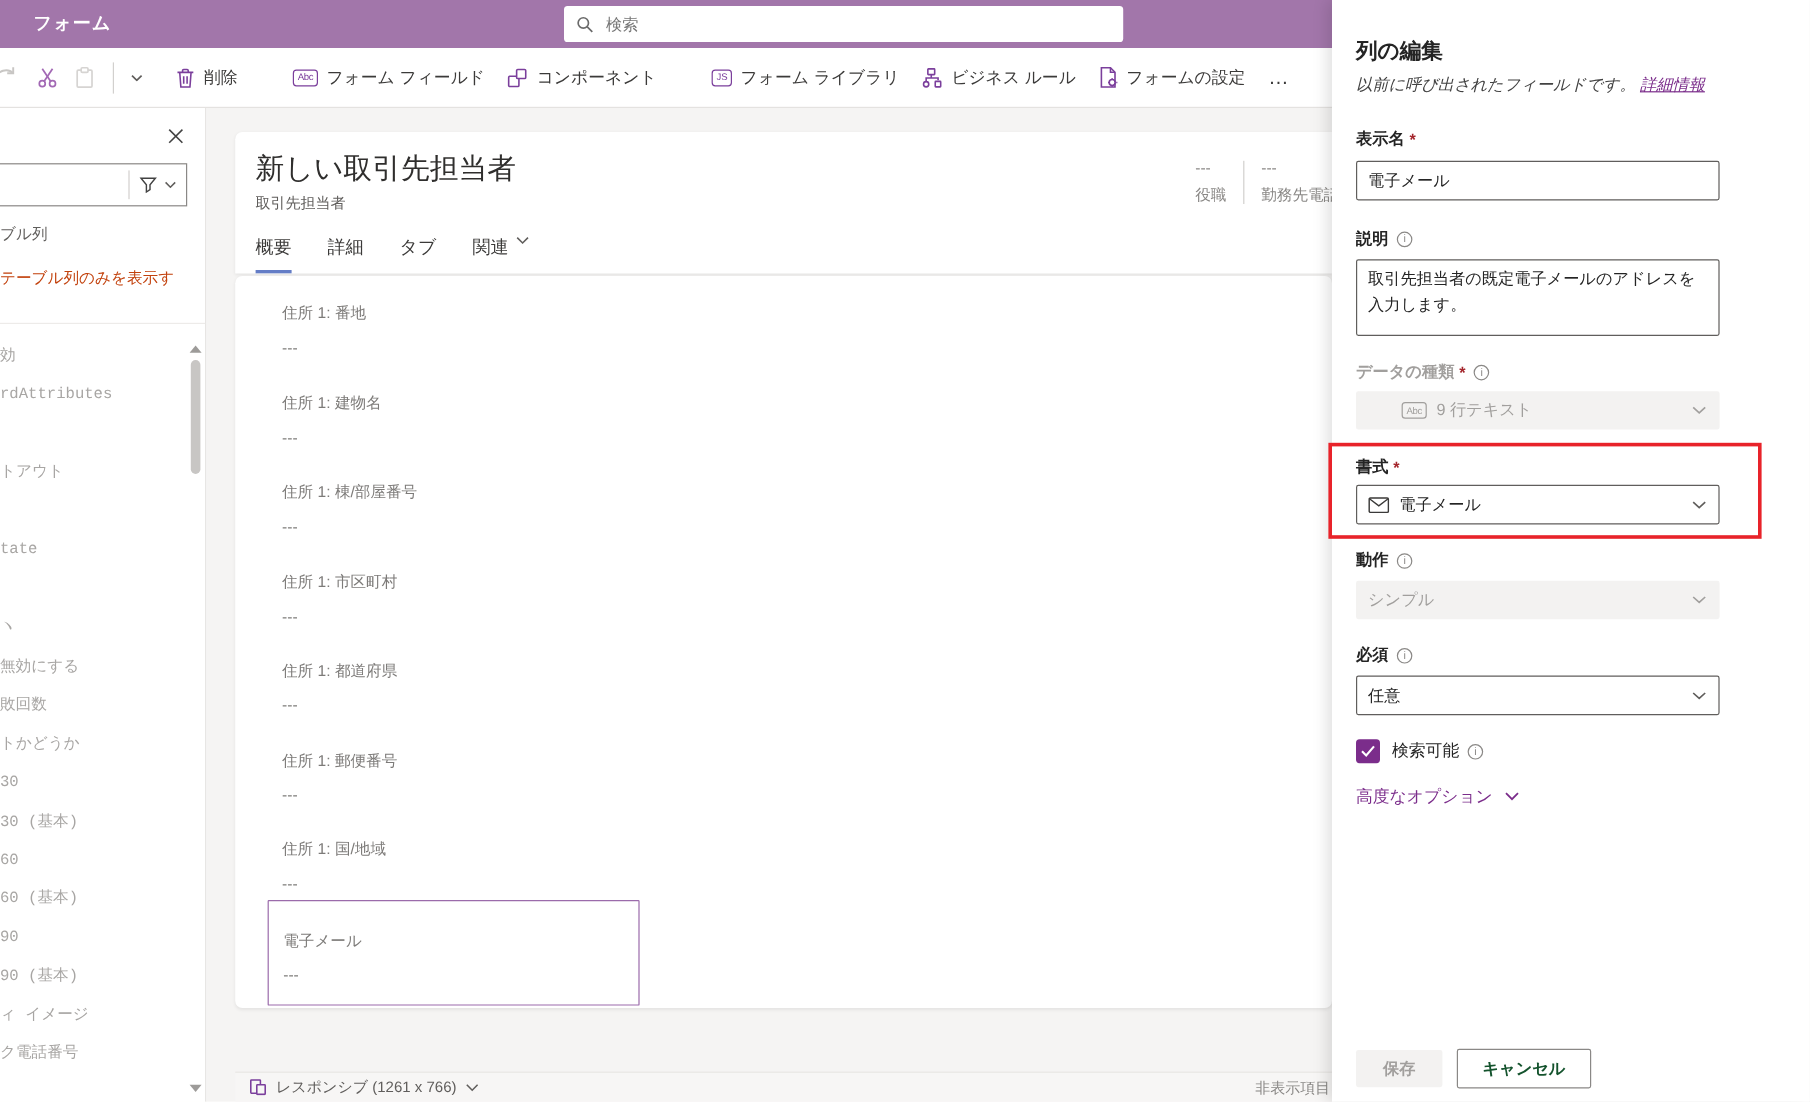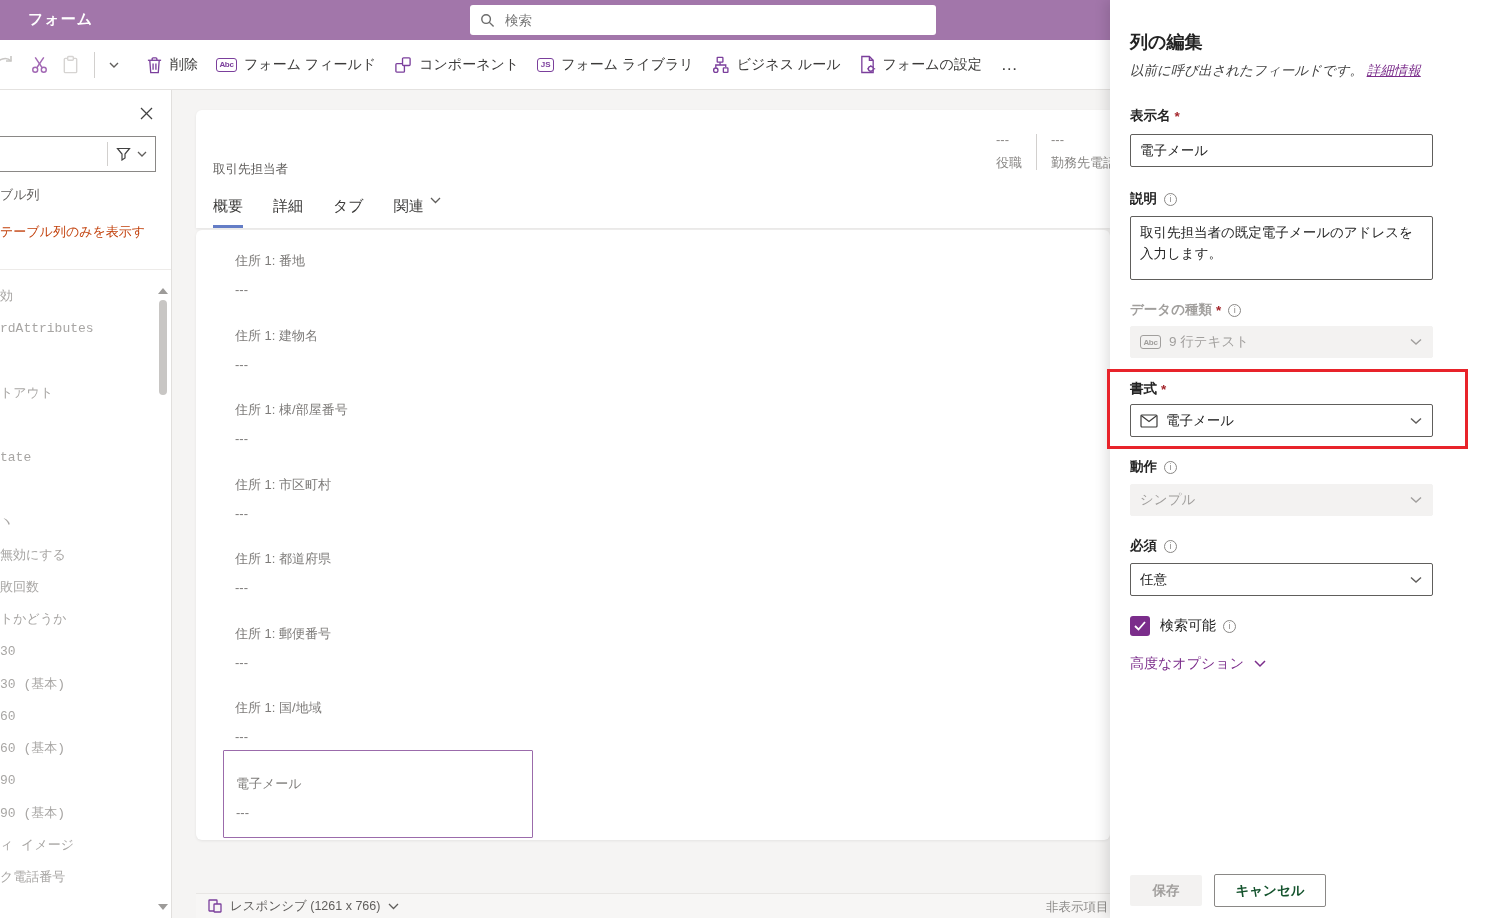--- a/index.html
+++ b/index.html
@@ -15,21 +15,21 @@
   .g-search input{border:none;outline:none;flex:1;font-size:13.5px;color:#323130;font-family:Liberation Sans, sans-serif;background:transparent;}
   .g-search input::placeholder{color:#767676;}
 
   
   .toolbar{position:absolute;left:0;top:40px;width:1110px;height:50px;background:#fff;
     border-bottom:1px solid #e4e2e0;display:flex;align-items:center;overflow:hidden;}
   .tb-icon{display:flex;align-items:center;justify-content:center;padding:0 6px;height:36px;}
   .tb-divider{width:1px;height:26px;background:#d2d0ce;margin:0 8px;}
   .tb-btn{display:flex;align-items:center;gap:7px;padding:0 9px;height:38px;font-size:14px;color:#3b3a39;cursor:pointer;white-space:nowrap;}
   .chip{display:inline-flex;align-items:center;justify-content:center;border:1.3px solid #7b3f9c;color:#7b3f9c;
-    border-radius:3px;font-weight:bold;}
+    border-radius:3px;font-weight:normal;margin-left:28px;}
   .chip.abc{width:21px;height:14px;font-size:8px;letter-spacing:-0.3px;}
   .chip.js{width:17px;height:14px;font-size:8px;}
   .tb-more{font-size:17px;color:#3b3a39;padding:0 10px;letter-spacing:1px;}
 
   
   .sidebar{position:absolute;left:0;top:90px;width:172px;height:828px;background:#fff;
     border-right:1px solid #e1dfdd;overflow:hidden;font-family:Liberation Mono, monospace;}
   .sb-close{position:absolute;right:14px;top:12px;width:22px;height:22px;display:flex;align-items:center;justify-content:center;cursor:pointer;}
   .sb-search{position:absolute;left:-24px;top:46px;width:180px;height:36px;border:1px solid #8a8886;background:#fff;
     display:flex;align-items:center;justify-content:flex-end;}
@@ -308,20 +308,21 @@
   <div class="sb-scroll">
     <span class="arrow-up"></span>
     <span class="thumb"></span>
     <span class="arrow-dn"></span>
   </div>
 </div>
 
 <div class="canvas">
 
   <div class="header-card">
+    <div class="hc-title">新しい取引先担当者</div>
     <div class="hc-sub">取引先担当者</div>
     <div class="tabs">
       <div class="tab active">
         <span>概要</span>
       </div>
       <div class="tab">
         <span>詳細</span>
       </div>
       <div class="tab">
         <span>タブ</span>

